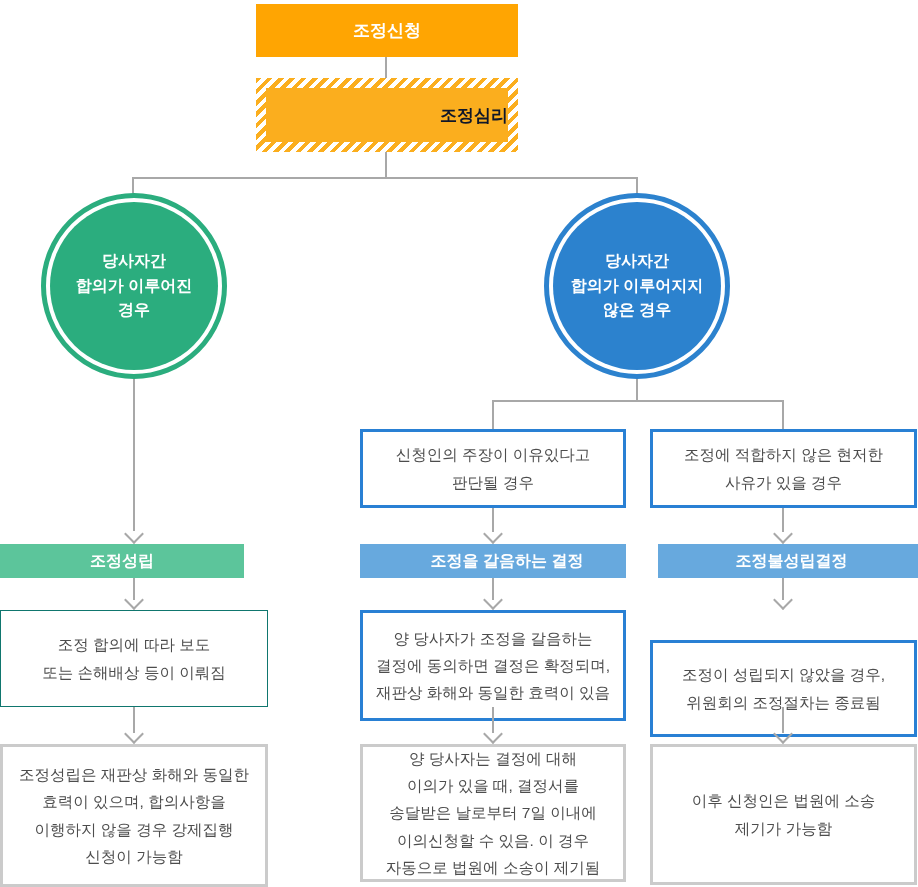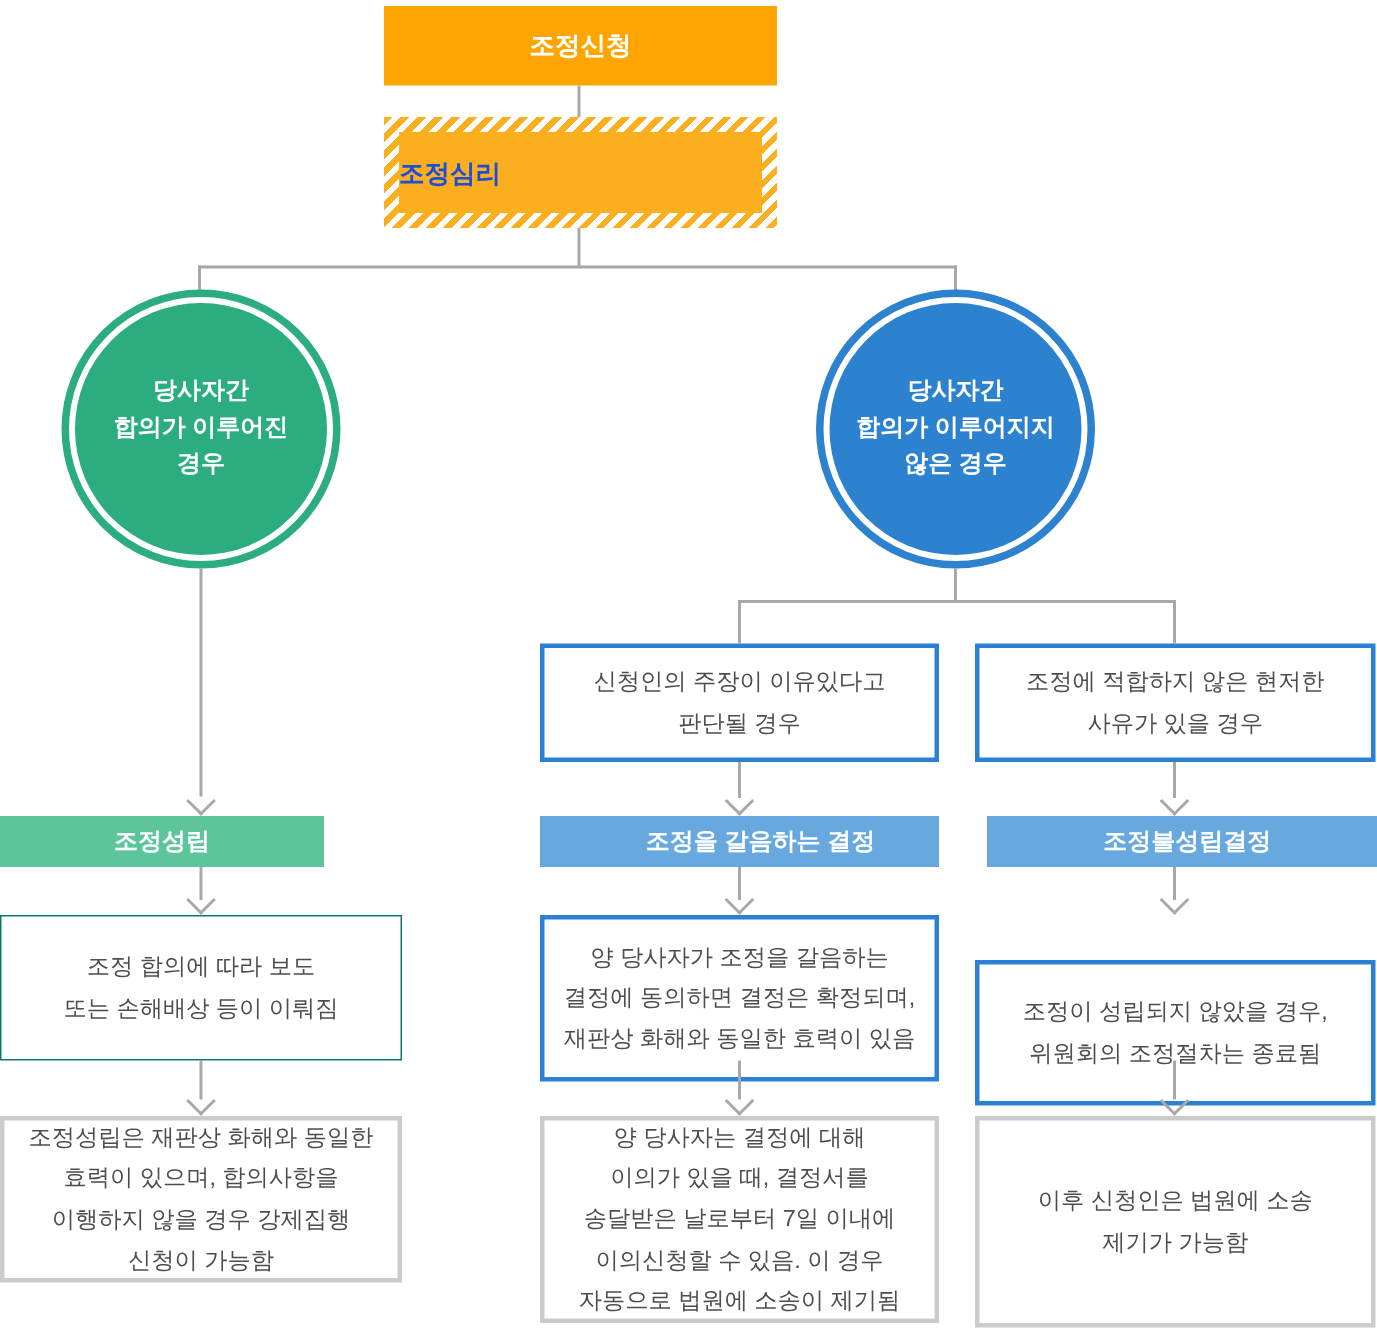--- a/index.html
+++ b/index.html
@@ -8,21 +8,21 @@
 
   
   .vline{position:absolute;width:2px;background:#a8a8a8;}
   .hline{position:absolute;height:2px;background:#a8a8a8;}
   .chev{position:absolute;width:12px;height:12px;border-right:2px solid #a8a8a8;border-bottom:2px solid #a8a8a8;transform:rotate(45deg);}
 
   
   .node{position:absolute;box-sizing:border-box;display:flex;align-items:center;justify-content:center;text-align:center;white-space:pre-line;}
   .solid-orange{background:#ffa502;color:#ffffff;font-weight:bold;font-size:17px;}
   .hatch{background:repeating-linear-gradient(135deg,#fbae1e 0 4px,#ffffff 4px 8px);}
-  .hatch-inner{position:absolute;inset:10px;background:#fbae1e;display:flex;align-items:center;justify-content:flex-start;color:#1d4ed8;font-weight:bold;font-size:17px;}
+  .hatch-inner{position:absolute;inset:10px;background:#fbae1e;display:flex;align-items:center;justify-content:flex-end;color:#0f172a;font-weight:bold;font-size:17px;}
 
   .circle{position:absolute;box-sizing:border-box;width:186px;height:186px;border-radius:50%;background:#ffffff;}
   .circle.green{border:5px solid #2bad7e;}
   .circle.blue{border:5px solid #2c82ce;}
   .circle .disk{position:absolute;inset:4px;border-radius:50%;display:flex;align-items:center;justify-content:center;text-align:center;color:#ffffff;font-weight:bold;font-size:16px;line-height:1.55;white-space:pre-line;}
   .circle.green .disk{background:#2bad7e;}
   .circle.blue .disk{background:#2c82ce;}
 
   .header-bar{color:#ffffff;font-weight:bold;font-size:16px;}
   .bar-green{background:#5cc59b;}
@@ -81,21 +81,21 @@
   <div class="node outline ol-blue" style="left:650px;top:429px;width:267px;height:79px;">
     <span>조정에 적합하지 않은 현저한
 사유가 있을 경우</span>
   </div>
 
   <div class="vline" style="left:492px;top:508px;height:24px;"></div>
   <div class="chev" style="left:486px;top:527px;"></div>
   <div class="vline" style="left:782px;top:508px;height:24px;"></div>
   <div class="chev" style="left:776px;top:527px;"></div>
 
-  <div class="node header-bar bar-green" style="left:0px;top:544px;width:216px;height:34px;">
+  <div class="node header-bar bar-green" style="left:0px;top:544px;width:244px;height:34px;">
     <span>조정성립</span>
   </div>
   <div class="node header-bar bar-blue" style="left:360px;top:544px;width:266px;height:34px;padding-left:28px;">
     <span>조정을 갈음하는 결정</span>
   </div>
   <div class="node header-bar bar-blue" style="left:658px;top:544px;width:267px;height:34px;">
     <span>조정불성립결정</span>
   </div>
 
   <div class="vline" style="left:133px;top:578px;height:22px;"></div>
@@ -119,21 +119,21 @@
 위원회의 조정절차는 종료됨</span>
   </div>
 
   <div class="vline" style="left:133px;top:707px;height:26px;"></div>
   <div class="chev" style="left:127px;top:727px;"></div>
   <div class="vline" style="left:492px;top:707px;height:26px;"></div>
   <div class="chev" style="left:486px;top:727px;"></div>
   <div class="vline" style="left:782px;top:707px;height:26px;"></div>
   <div class="chev" style="left:776px;top:727px;"></div>
 
-  <div class="node outline ol-gray" style="left:0px;top:744px;width:268px;height:111px;">
+  <div class="node outline ol-gray" style="left:0px;top:744px;width:268px;height:143px;">
     <span>조정성립은 재판상 화해와 동일한
 효력이 있으며, 합의사항을
 이행하지 않을 경우 강제집행
 신청이 가능함</span>
   </div>
   <div class="node outline ol-gray" style="left:360px;top:744px;width:266px;height:138px;">
     <span>양 당사자는 결정에 대해
 이의가 있을 때, 결정서를
 송달받은 날로부터 7일 이내에
 이의신청할 수 있음. 이 경우

